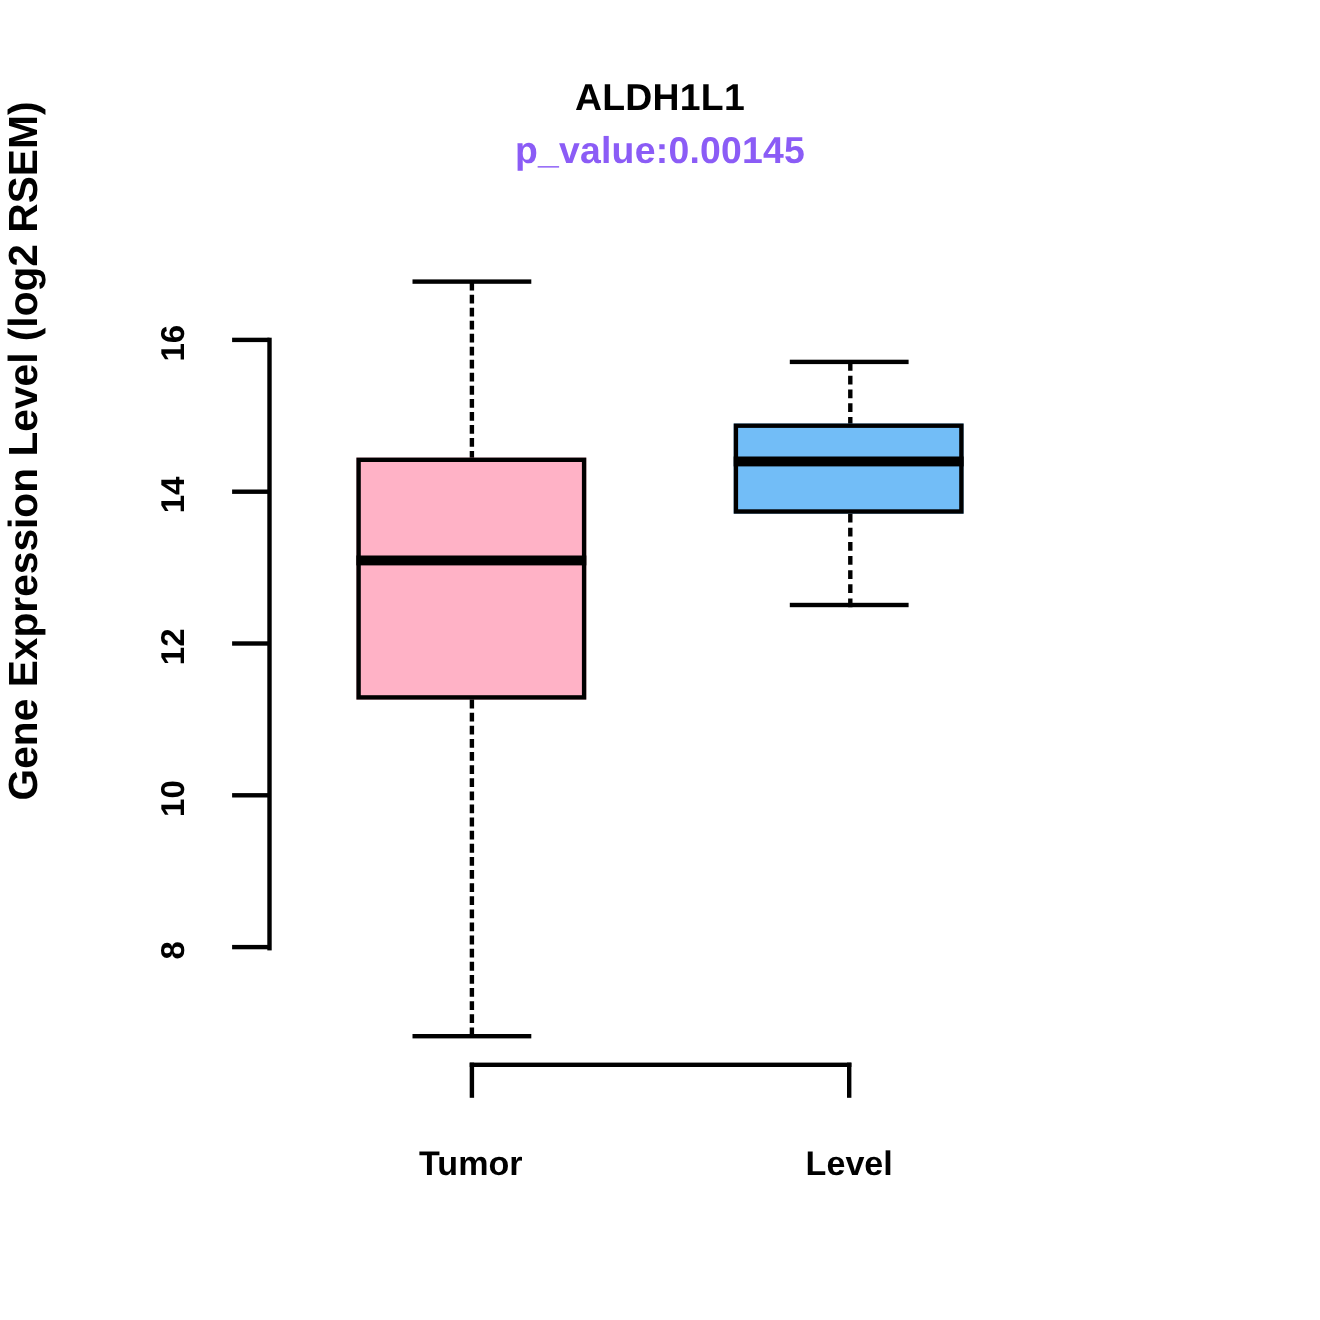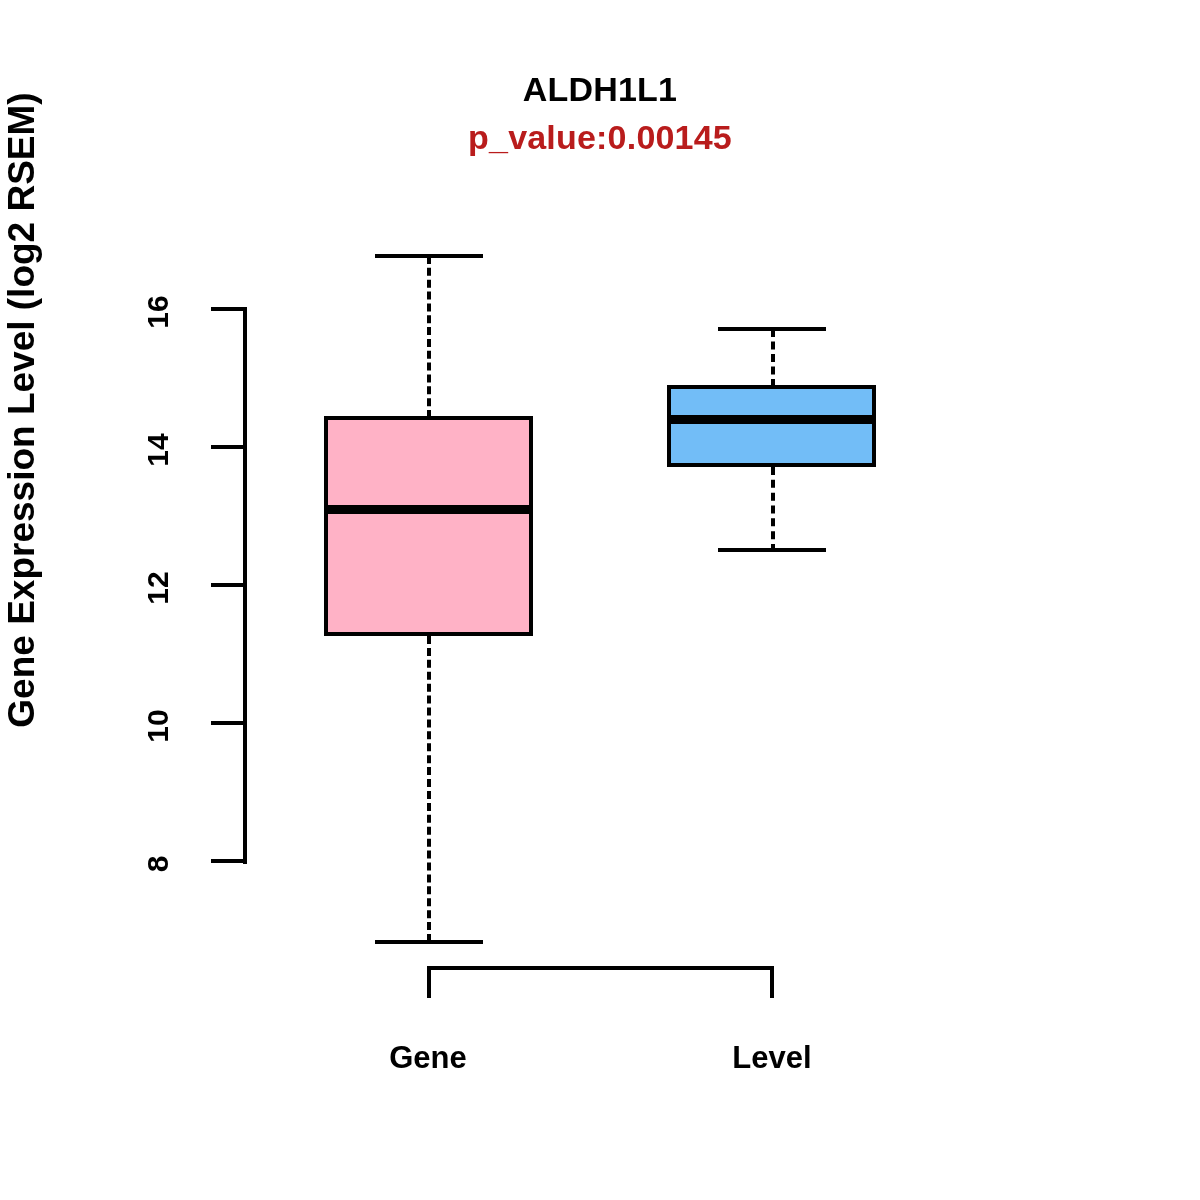--- a/index.html
+++ b/index.html
@@ -29,21 +29,21 @@
     letter-spacing: 0.2px;
   }
   .title-sub {
     position: absolute;
     left: 0;
     top: 118px;
     width: 1200px;
     text-align: center;
     font-size: 34px;
     font-weight: bold;
-    color: #b91c1c;
+    color: #8b5cf6;
     letter-spacing: 0.2px;
   }
 
   
   .ylab {
     position: absolute;
     left: 0px;
     top: 0px;
     width: 1200px;
     height: 44px;
@@ -150,16 +150,16 @@
   <div class="box" style="left:667px; top:385px; width:209px; height:82px; background:#72BDF7;"></div>
   <div class="median" style="left:667px; top:415px; width:209px;"></div>
 
   <div class="whisker-dash" style="left:771px; top:467px; height:85px;"></div>
   <div class="cap" style="left:718px; top:548px; width:108px;"></div>
 
   <div class="hline" style="left:427px; top:966px; width:347px;"></div>
   <div class="vline" style="left:427px; top:966px; height:32px;"></div>
   <div class="vline" style="left:770px; top:966px; height:32px;"></div>
 
-  <div class="xtick-label" style="left:328px; top:1040px; width:200px;">Gene</div>
+  <div class="xtick-label" style="left:328px; top:1040px; width:200px;">Tumor</div>
   <div class="xtick-label" style="left:672px; top:1040px; width:200px;">Level</div>
 
 </div>
 
 </body></html>

